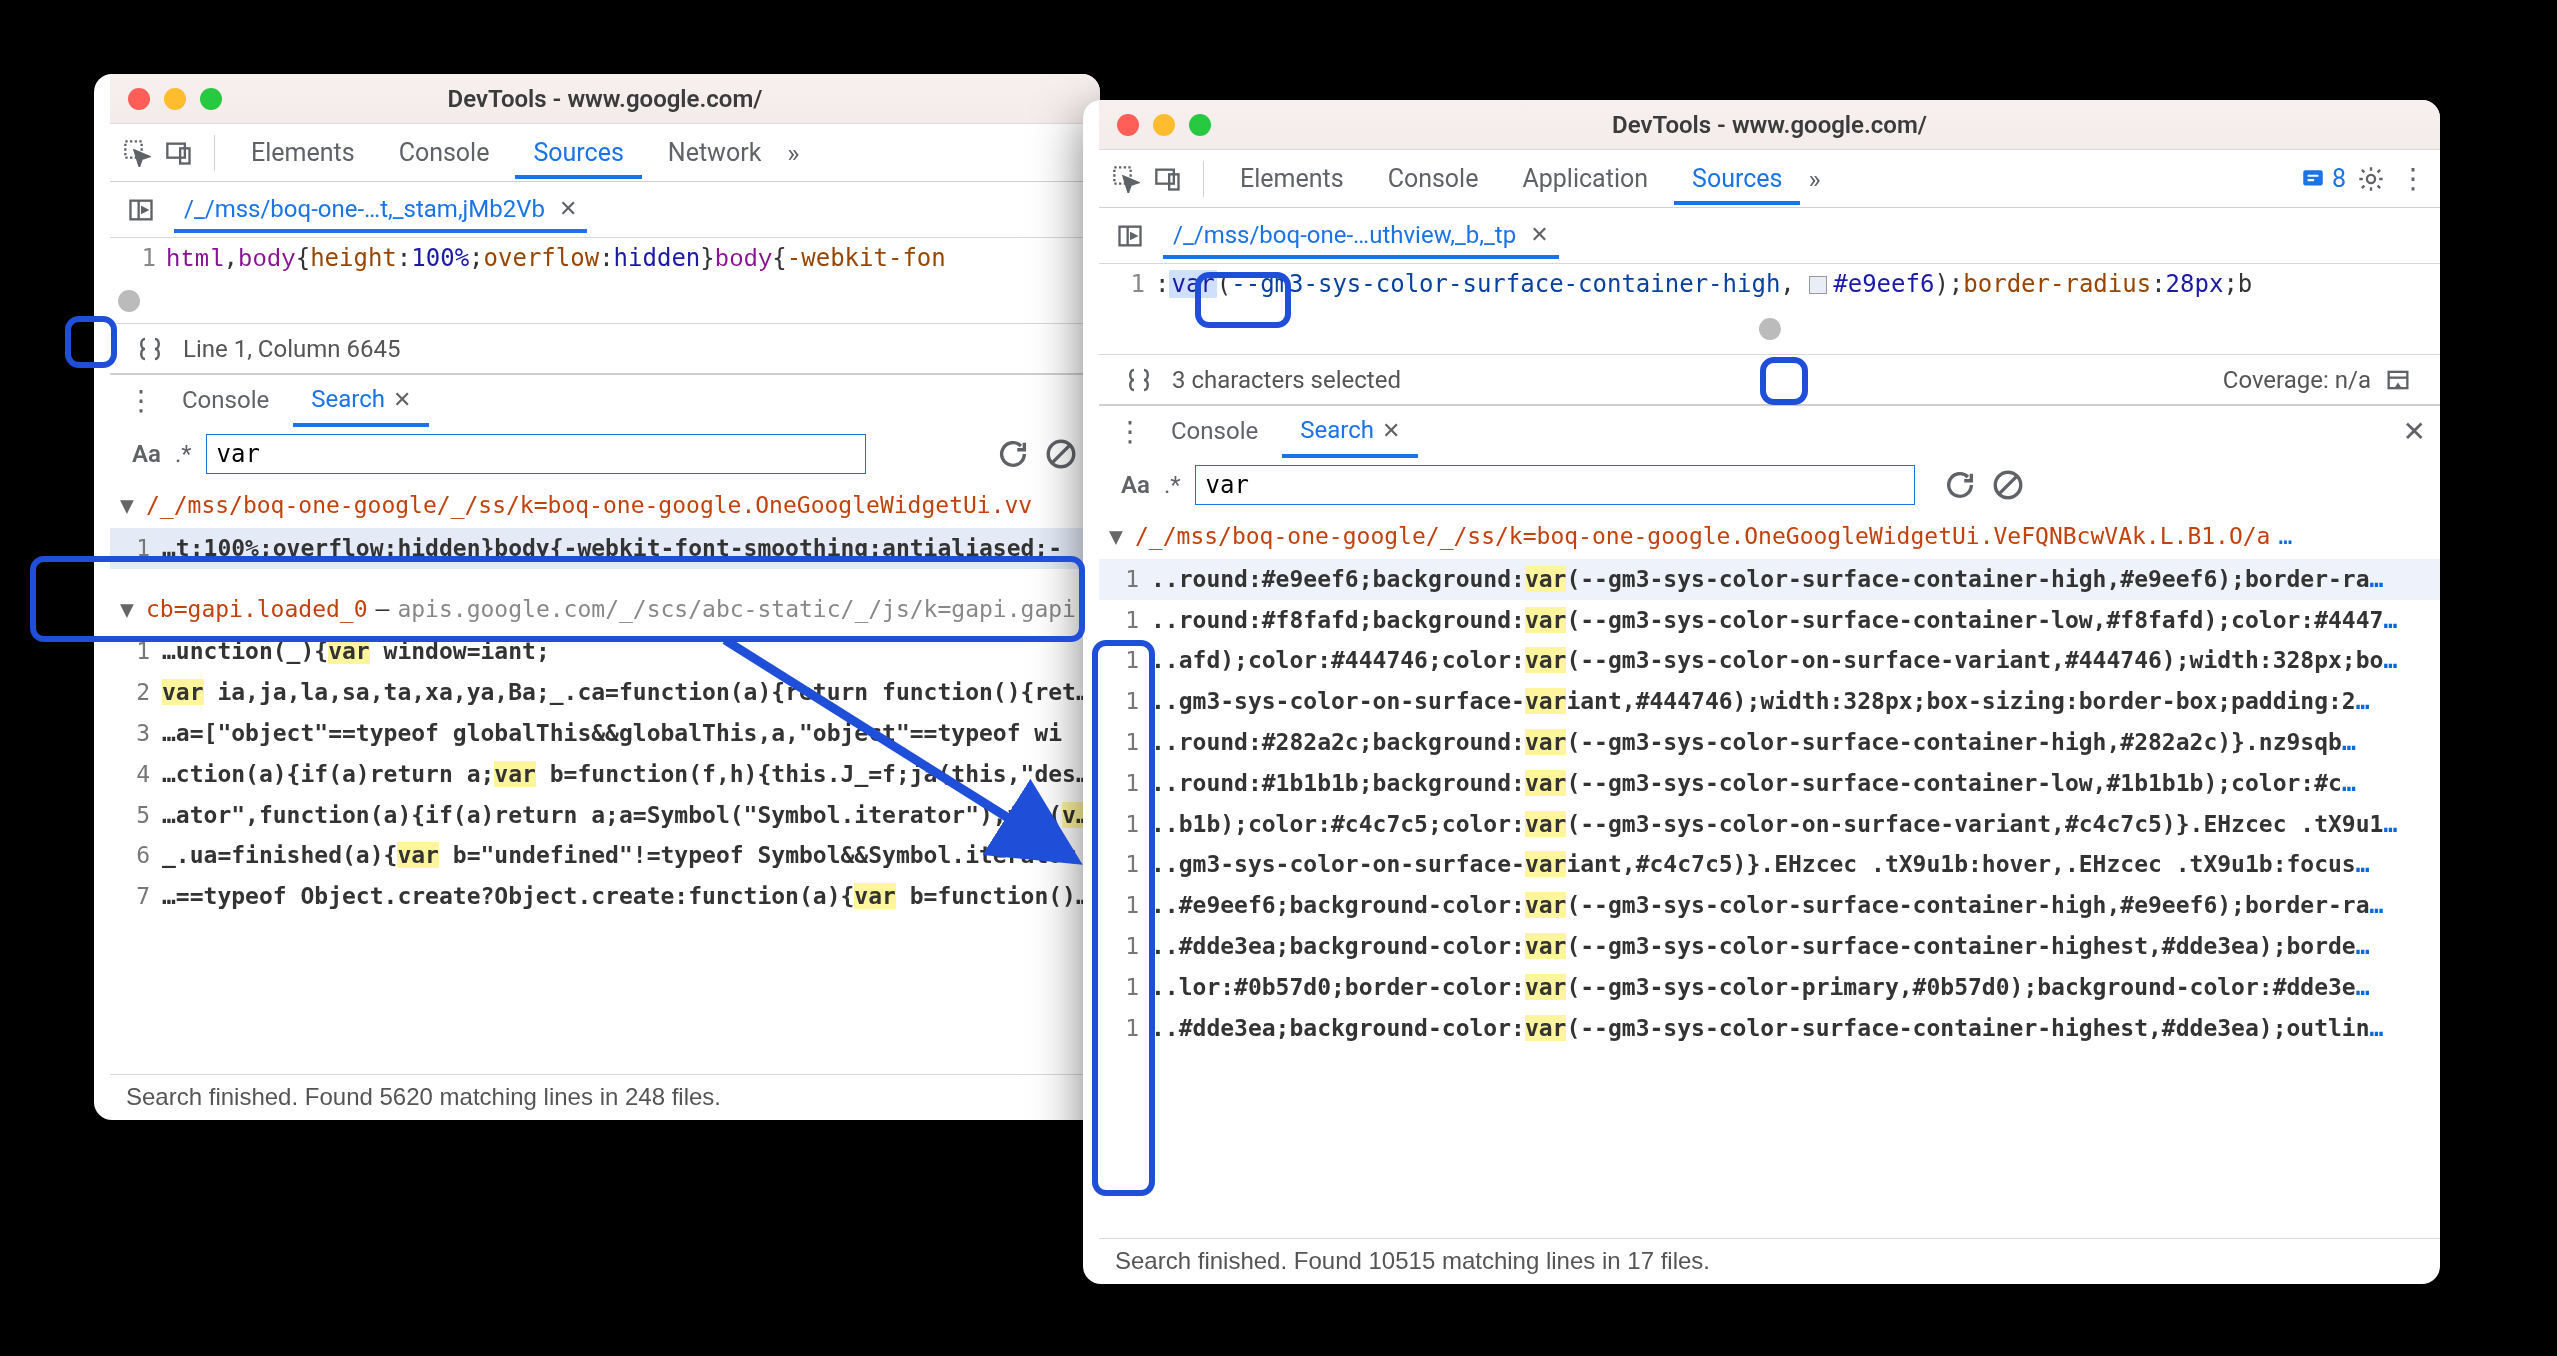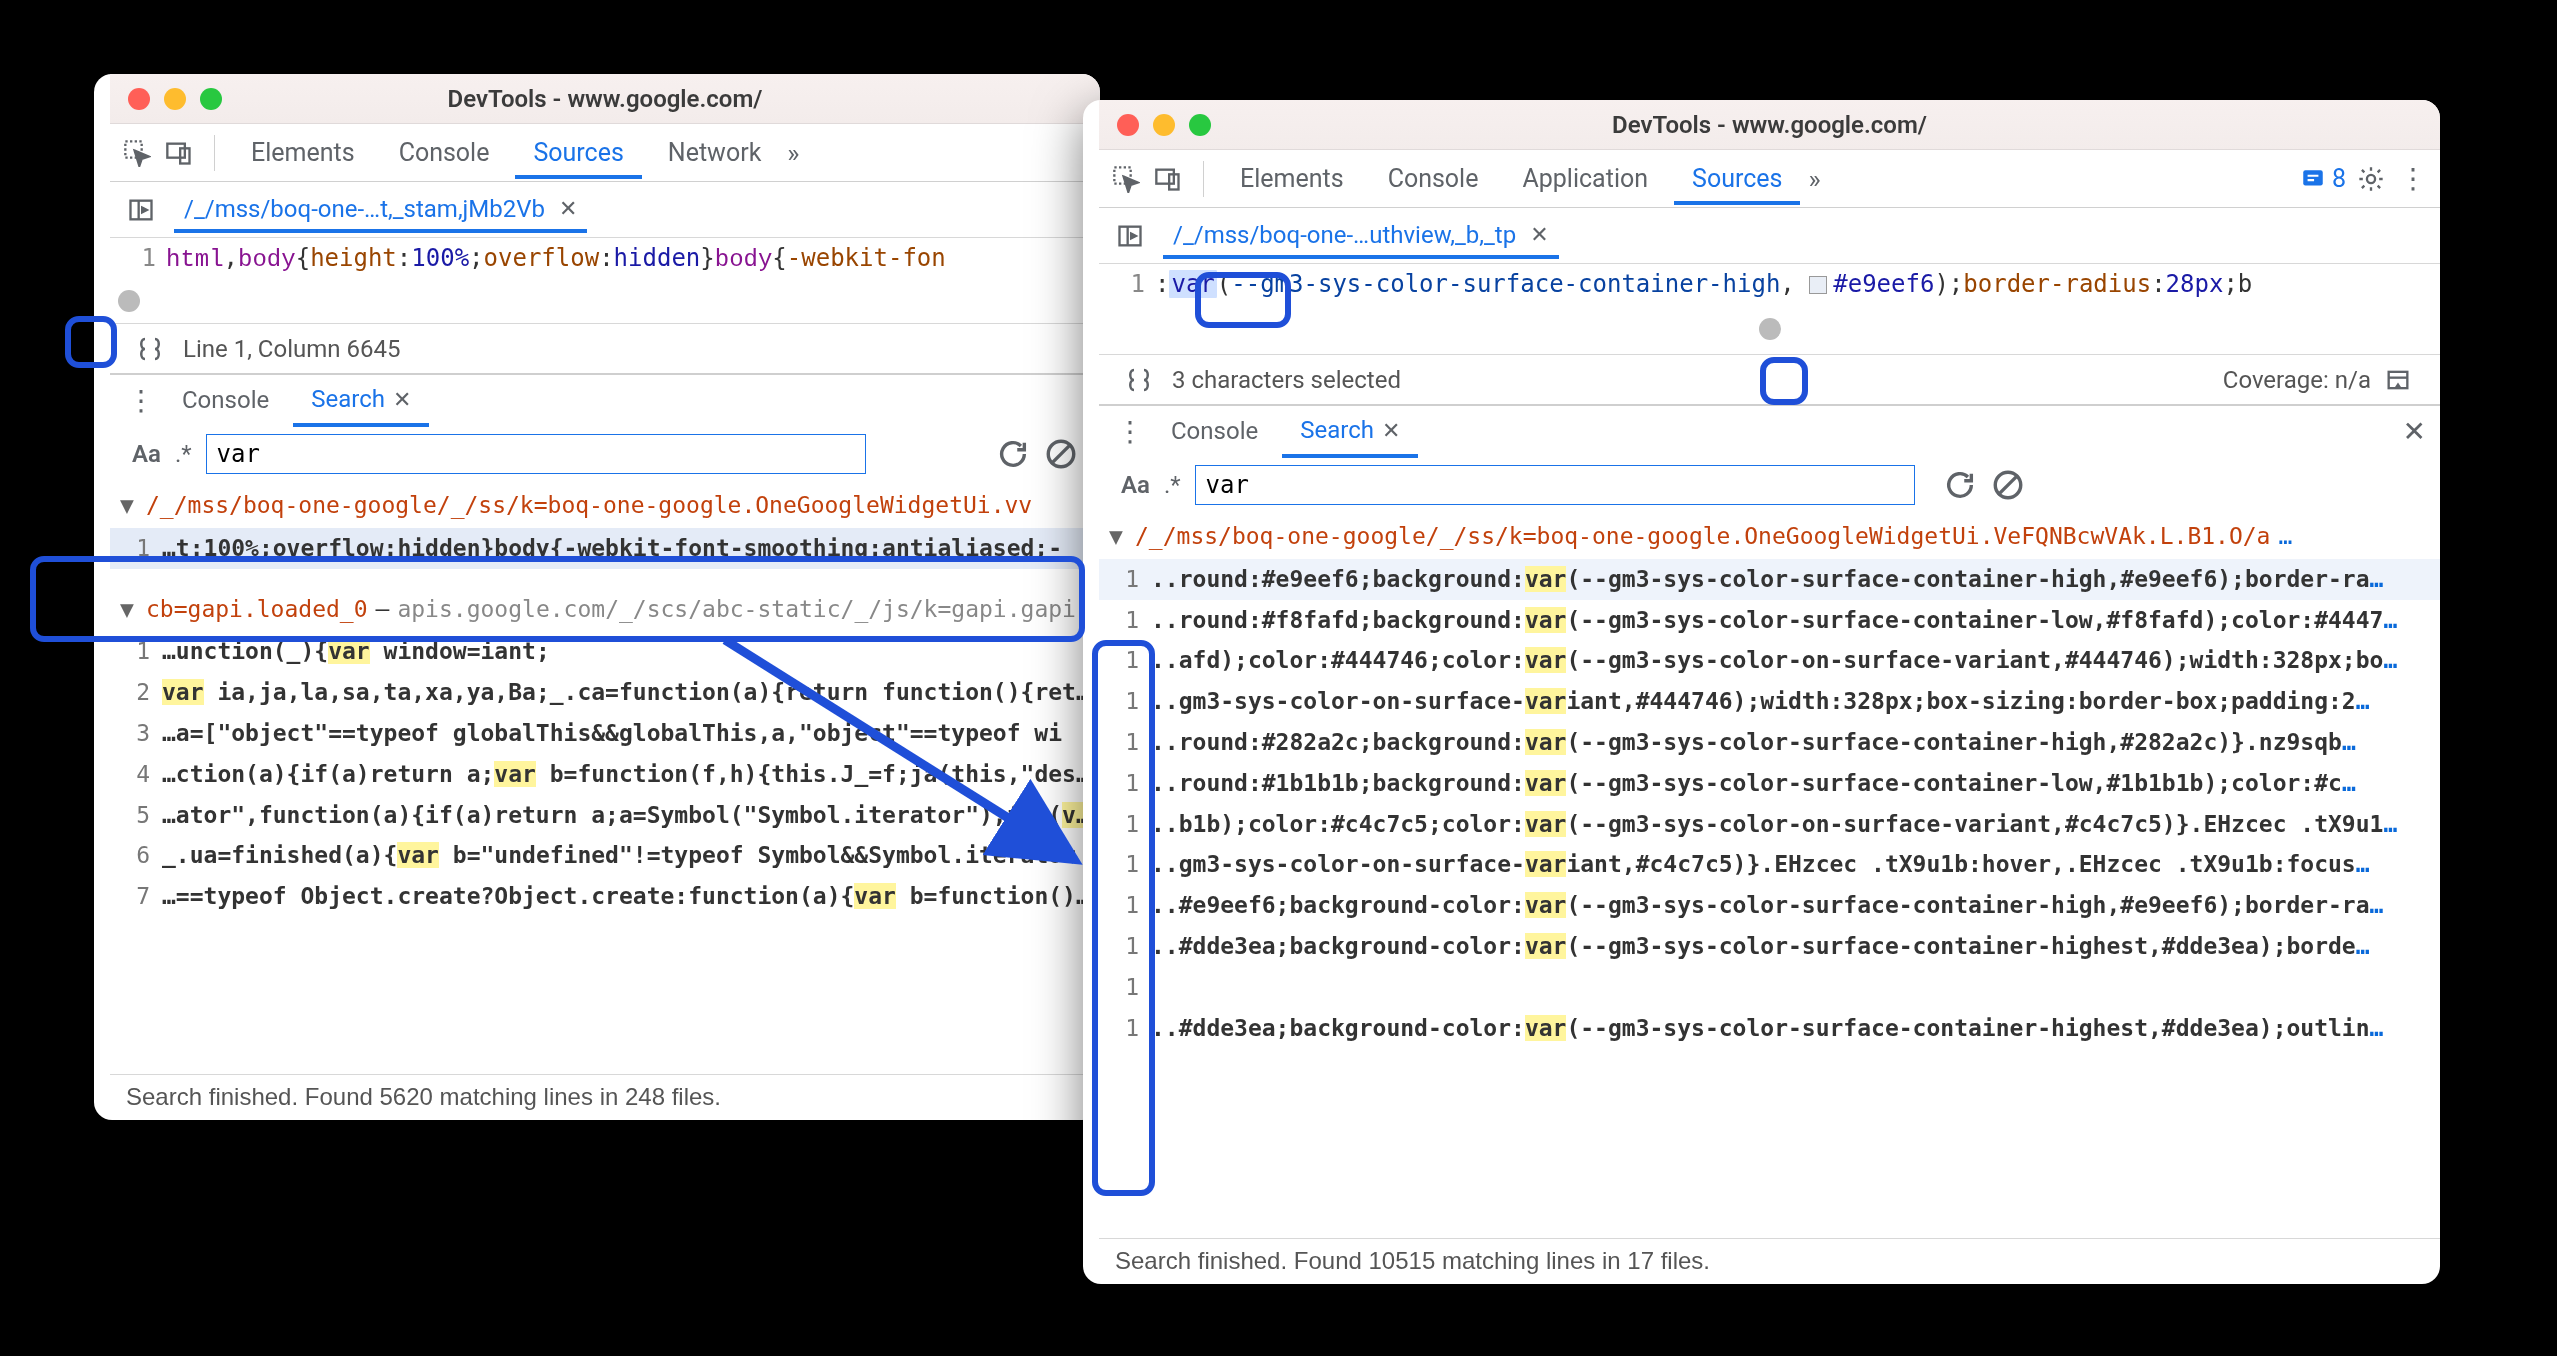--- a/index.html
+++ b/index.html
@@ -433,20 +433,21 @@
         <div class="result-row">
           <div class="ln">1</div>
           <div class="txt"><span>..#e9eef6;background-color:</span><span class="hl">var</span><span>(--gm3-sys-color-surface-container-high,#e9eef6);border-ra</span><span class="ellips">…</span></div>
         </div>
         <div class="result-row">
           <div class="ln">1</div>
           <div class="txt"><span>..#dde3ea;background-color:</span><span class="hl">var</span><span>(--gm3-sys-color-surface-container-highest,#dde3ea);borde</span><span class="ellips">…</span></div>
         </div>
         <div class="result-row">
           <div class="ln">1</div>
+          <div class="txt"><span>..lor:#0b57d0;border-color:</span><span class="hl">var</span><span>(--gm3-sys-color-primary,#0b57d0);background-color:#dde3e</span><span class="ellips">…</span></div>
         </div>
         <div class="result-row">
           <div class="ln">1</div>
           <div class="txt"><span>..#dde3ea;background-color:</span><span class="hl">var</span><span>(--gm3-sys-color-surface-container-highest,#dde3ea);outlin</span><span class="ellips">…</span></div>
         </div>
       </div>
 
     <div class="footer">Search finished.  Found 10515 matching lines in 17 files.</div>
   </div>
 </div>

